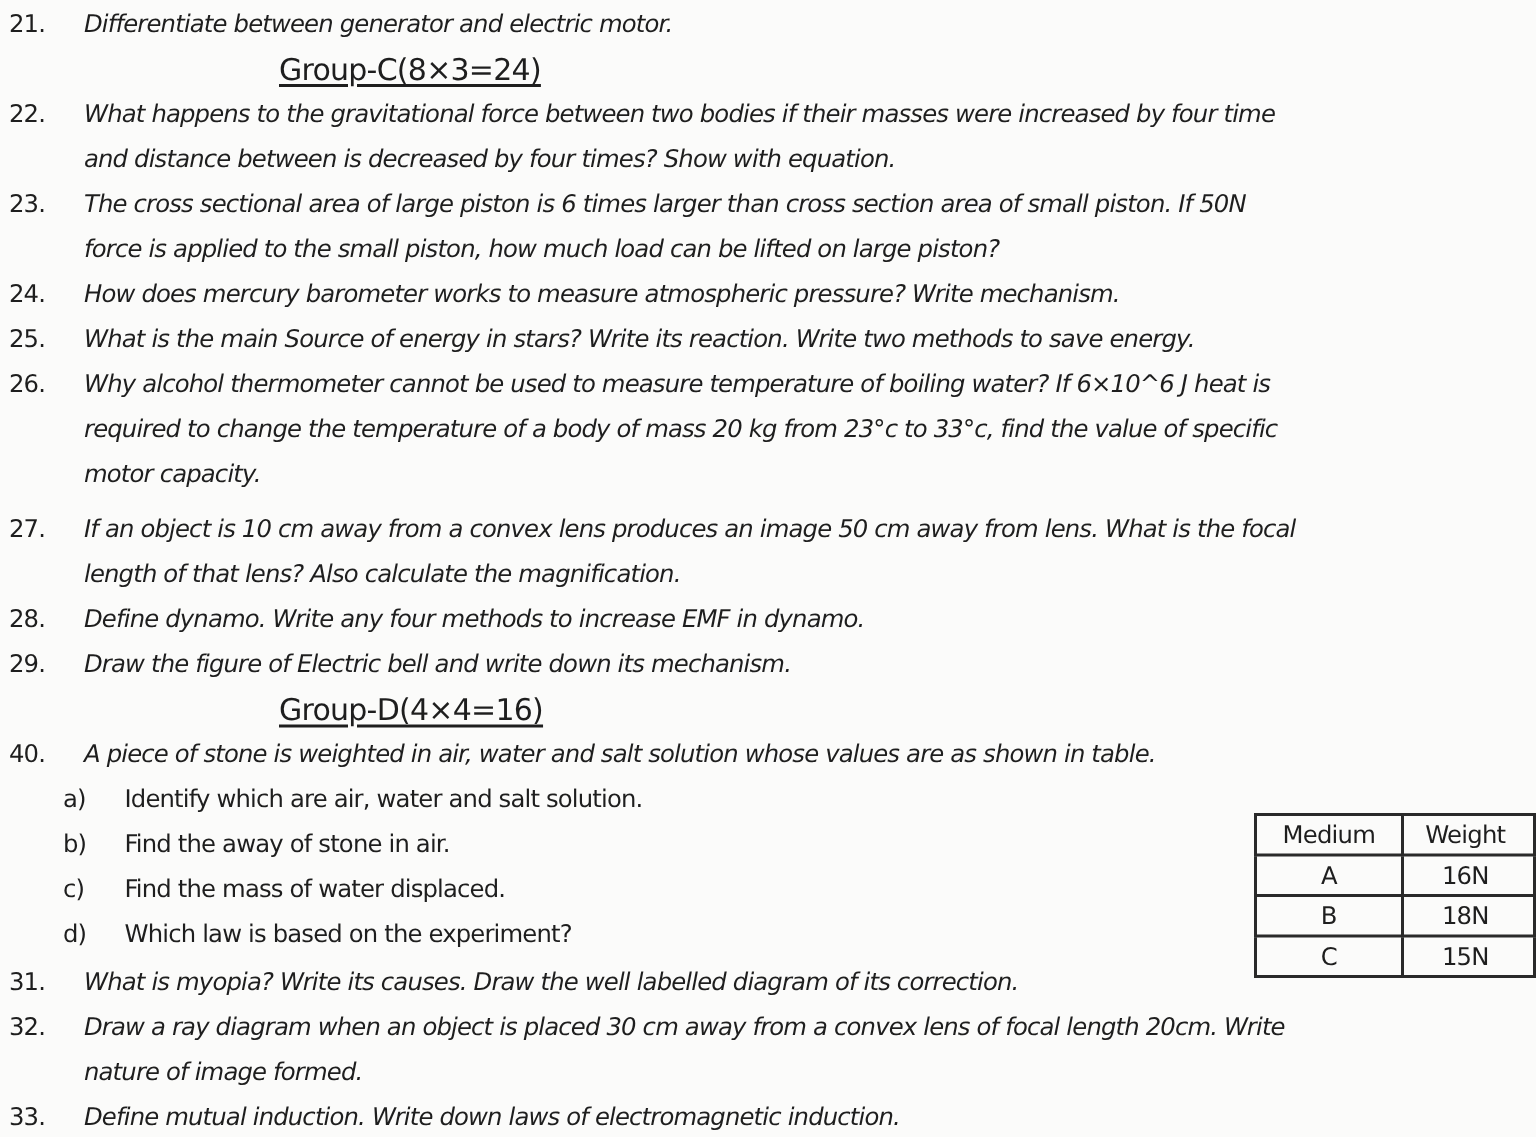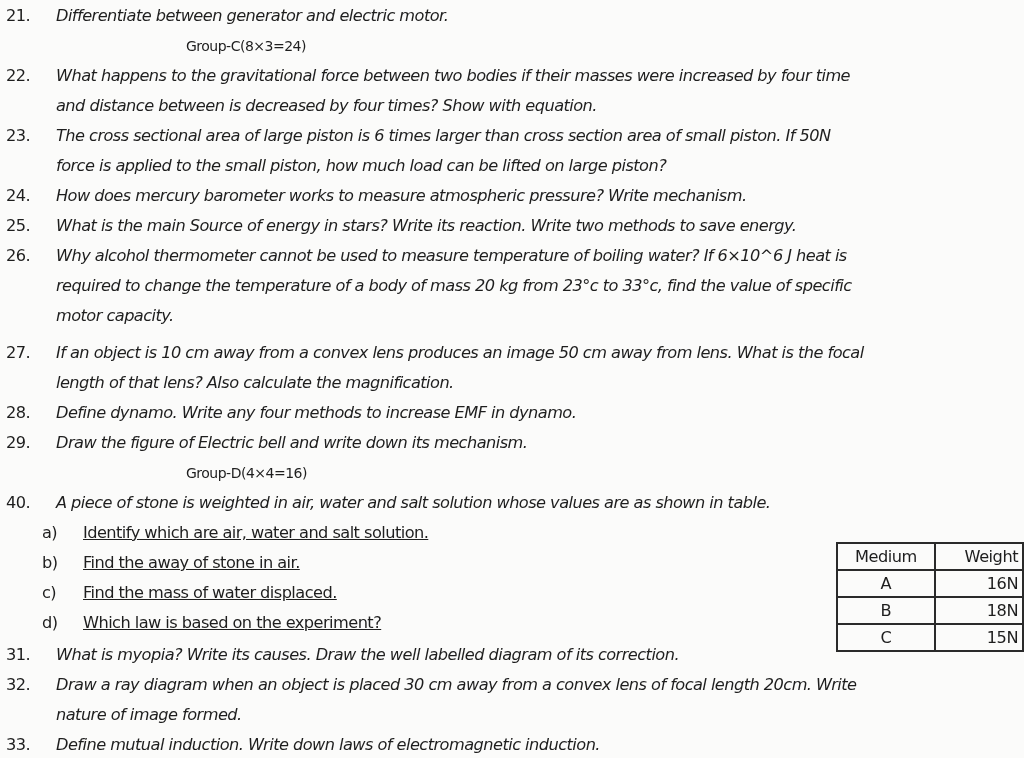--- a/index.html
+++ b/index.html
@@ -13,41 +13,41 @@
   .page { position: absolute; left: 0; top: 0; width: 1024px; height: 758px; }
   .q {
     position: absolute; left: 0; width: 1040px;
     font-size: 16.2px; line-height: 30px; letter-spacing: -0.55px;
     white-space: nowrap; font-weight: 500;
   }
   .qnum { position: absolute; left: 6px; text-align: center; }
   .qtext { position: absolute; left: 56px; font-style: italic; }
   .heading {
     position: absolute; left: 186px;
-    font-size: 14px; line-height: 30px; letter-spacing: -0.5px;
-    text-underline-offset: 3px;
+    font-size: 20px; line-height: 30px; letter-spacing: -0.5px;
+    text-decoration: underline; text-underline-offset: 3px;
     white-space: nowrap;
   }
   .sub {
     position: absolute; font-size: 16.2px; line-height: 30px;
     letter-spacing: -0.55px; white-space: nowrap;
   }
   .sublabel { position: absolute; left: 42px; }
-  .subtext { position: absolute; left: 83px; text-decoration: underline; }
+  .subtext { position: absolute; left: 83px; }
   table.data {
     position: absolute; left: 836px; top: 542px;
     border-collapse: collapse;
     font-size: 16.2px; letter-spacing: -0.5px;
   }
   table.data td {
     border: 2px solid #2a2a2a;
     height: 25px; padding: 0; text-align: center;
   }
   table.data td.c1 { width: 105px; }
-  table.data td.c2 { width: 90px; text-align: right; padding-right: 4px; }
+  table.data td.c2 { width: 90px; padding-right: 4px; }
 </style>
 </head>
 <body>
 
 <div class="page">
 
   <div class="q" style="top:1px">
     <span class="qnum">21.</span>
     <span class="qtext">Differentiate between generator and electric motor.</span>
   </div>

